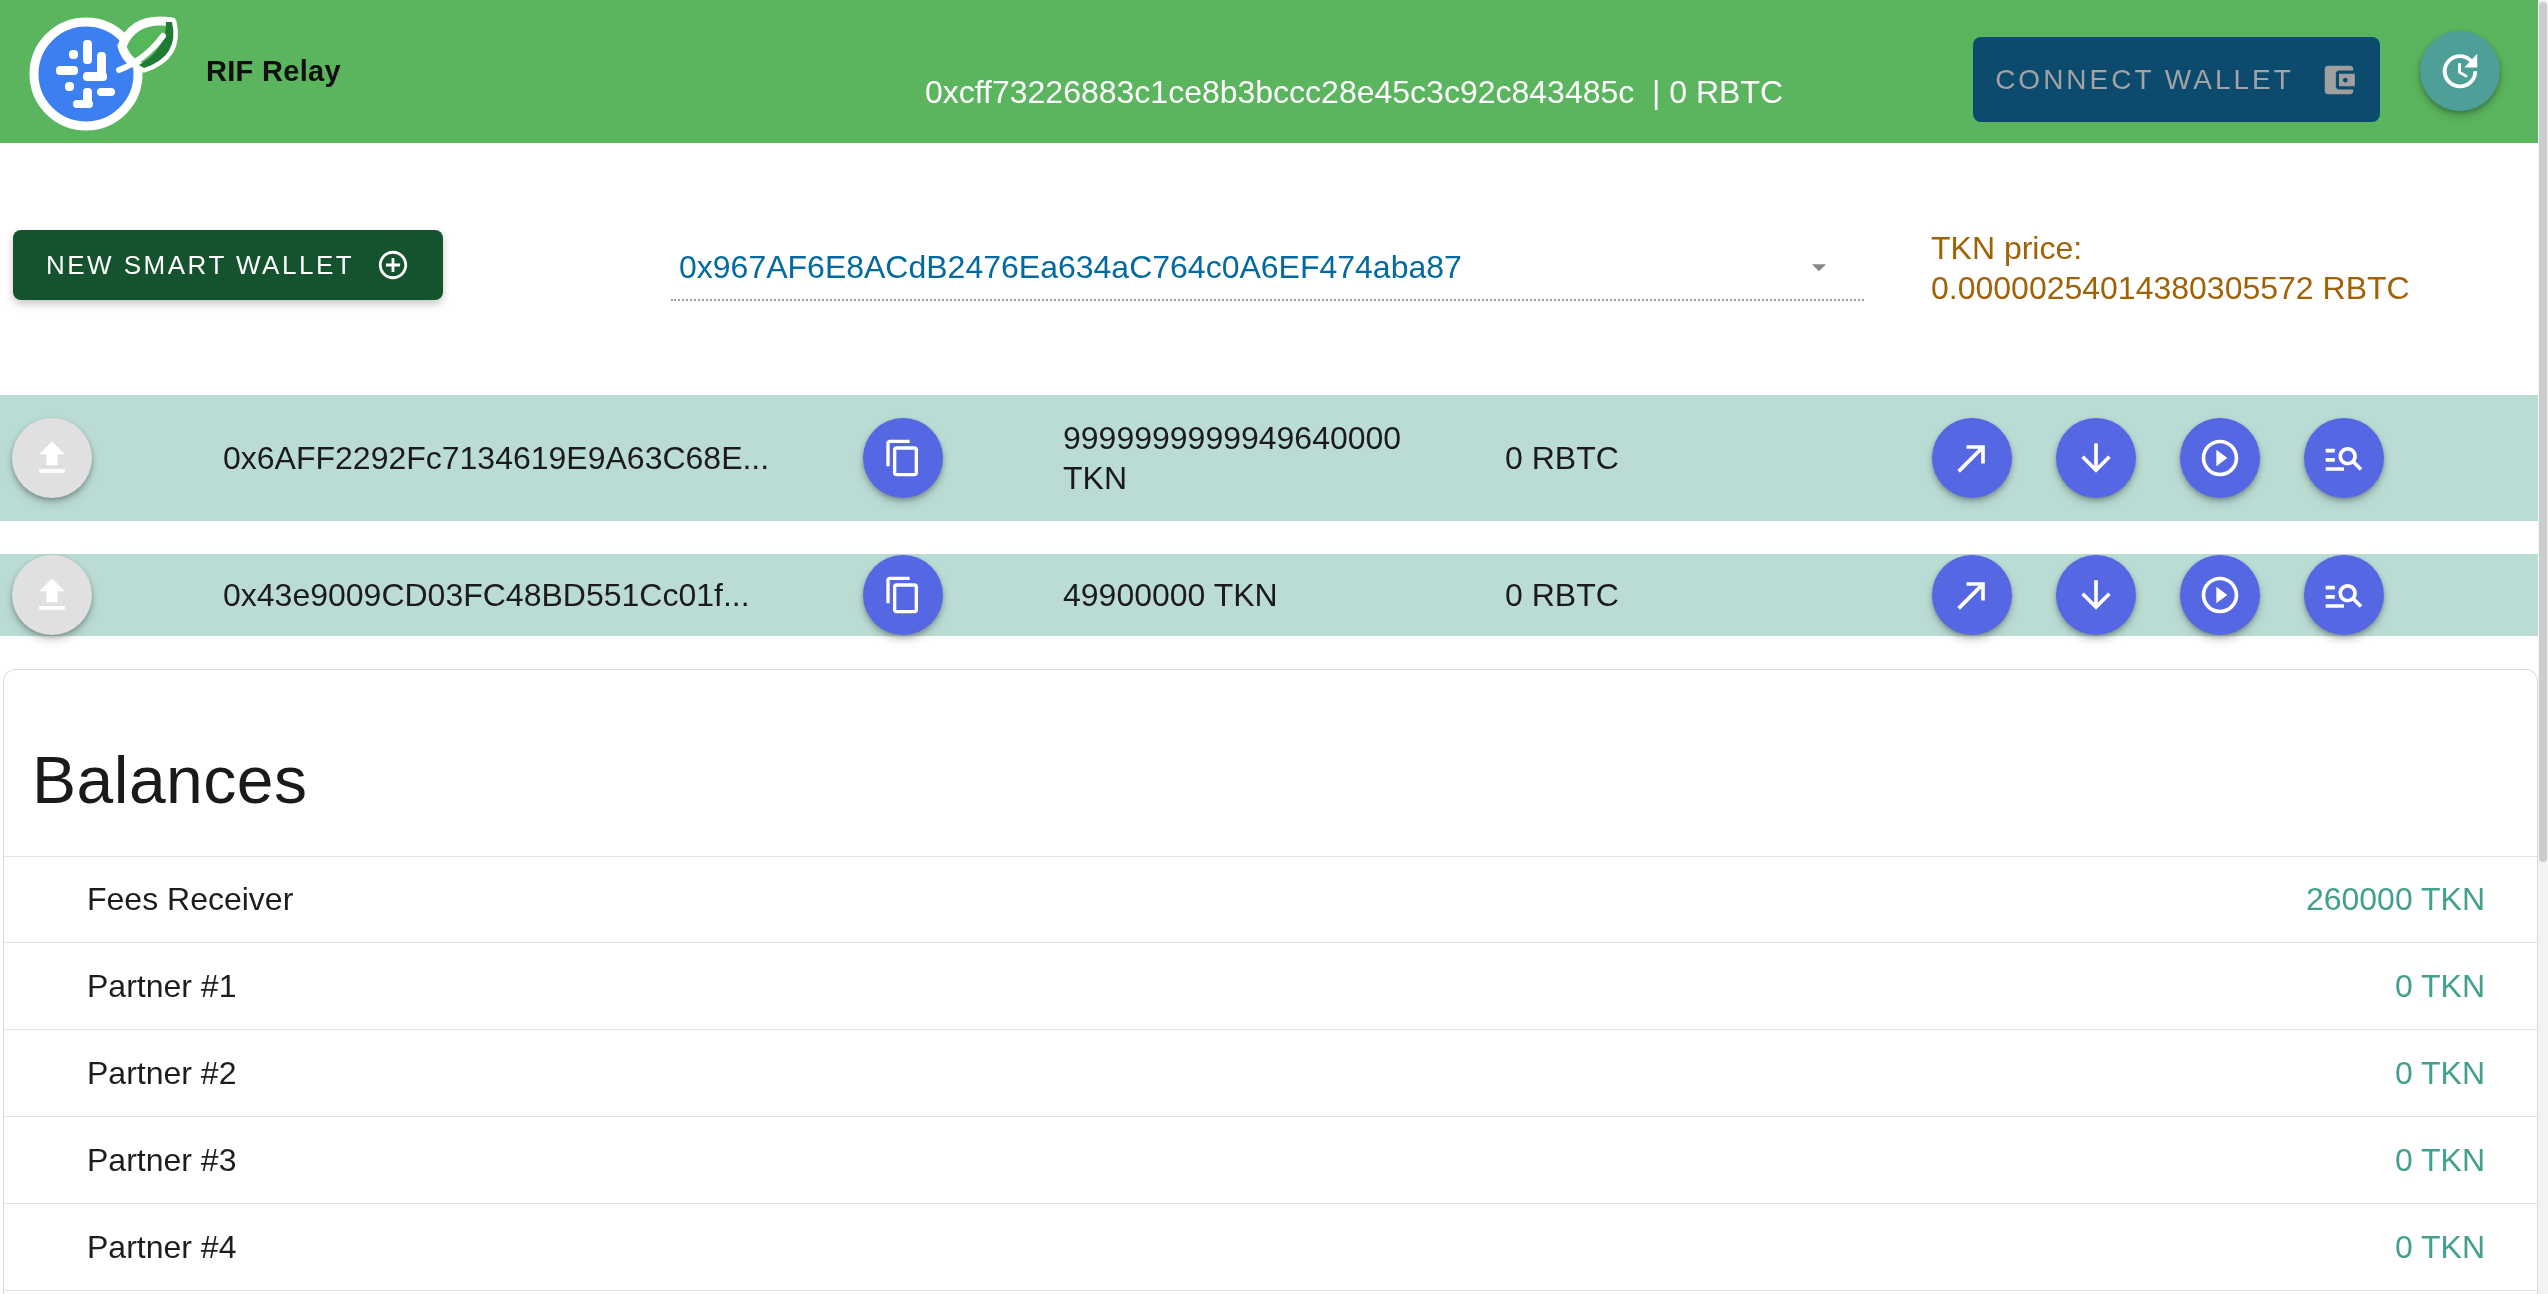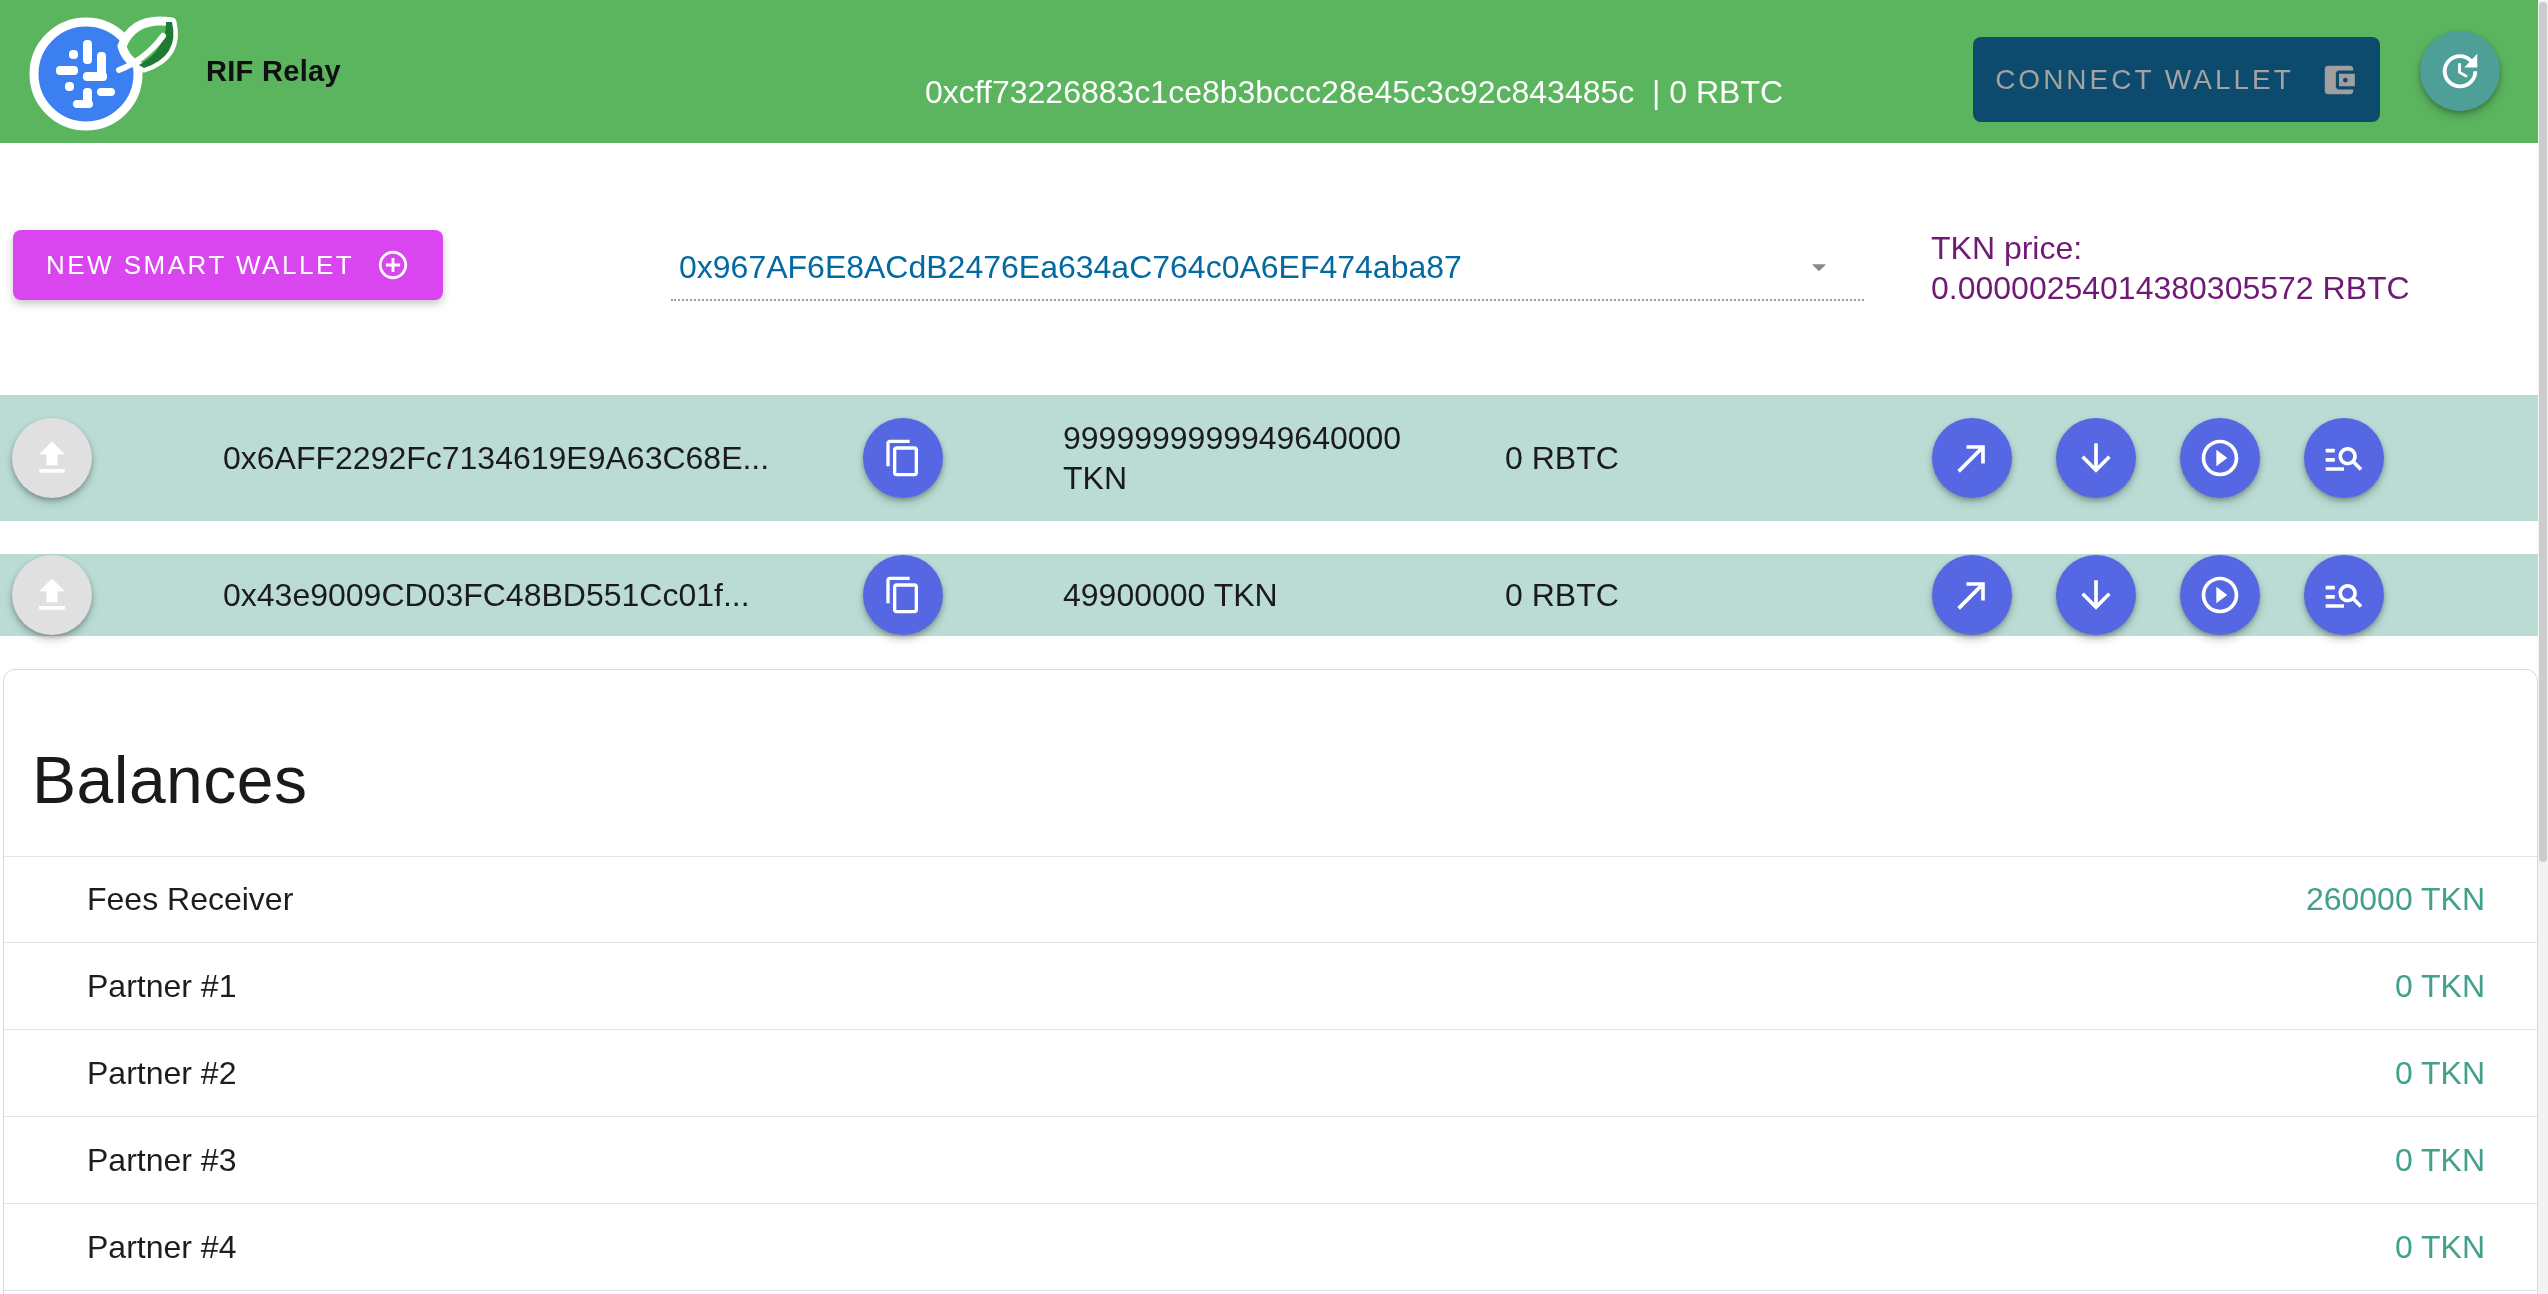--- a/index.html
+++ b/index.html
@@ -76,21 +76,21 @@
   
   .toolbar {
     position: relative;
     height: 252px;
     background: #ffffff;
   }
   .new-wallet-btn {
     position: absolute;
     left: 13px; top: 87px;
     width: 430px; height: 70px;
-    background: #d946ef;
+    background: #14532d;
     color: #ffffff;
     border: none;
     border-radius: 8px;
     display: flex; align-items: center; justify-content: center;
     gap: 22px;
     font-family: inherit;
     font-size: 26px;
     letter-spacing: 2.5px;
     box-shadow: 0 4px 8px rgba(0,0,0,0.22);
     cursor: pointer;
@@ -108,21 +108,21 @@
     font-size: 32px;
     color: #0369a1;
     margin-left: 8px;
   }
   .caret { color: #888888; margin-right: 28px; }
   .token-price {
     position: absolute;
     left: 1931px; top: 85px;
     font-size: 32px;
     line-height: 40px;
-    color: #701a75;
+    color: #a16207;
   }
 
   
   .wallet-row {
     background: #badcd5;
     display: flex;
     align-items: center;
     padding-left: 12px;
   }
   .wallet-row.tall { height: 126px; margin-bottom: 33px; }

